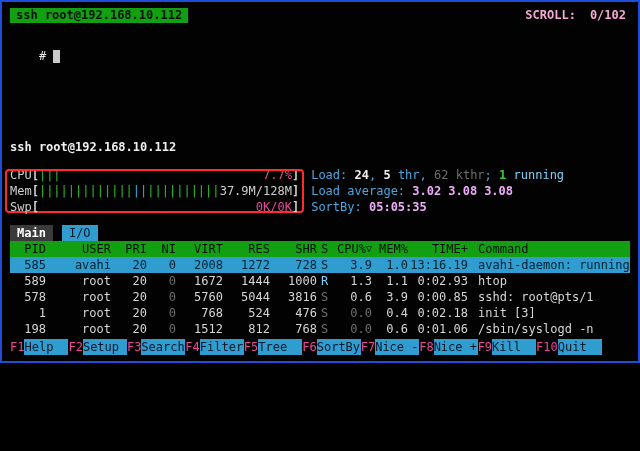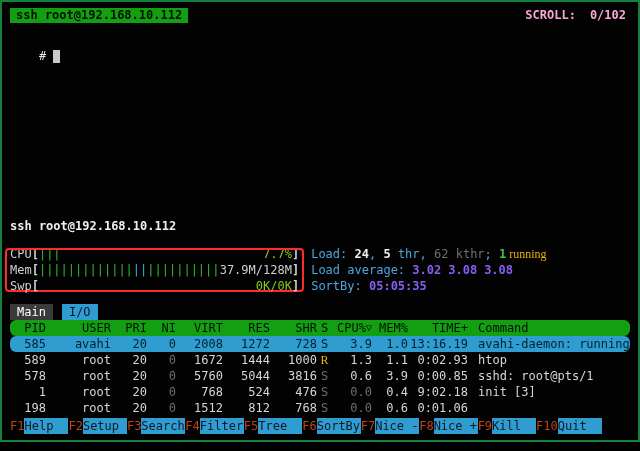--- a/index.html
+++ b/index.html
@@ -8,21 +8,21 @@
     --cyan:#2f9dd0;
     --lbl:#4aa7e0;
     --dim:#6e6e6e;
     --fg:#d6d6d6;
     --red:#ff2b2b;
   }
   *{margin:0;padding:0;box-sizing:border-box}
   html,body{background:#000;}
   body{width:640px;height:451px;overflow:hidden;}
   .screen{
-    width:640px;height:442px;background:#020202;border:2px solid #15803d;
+    width:640px;height:363px;background:#020202;border:2px solid #1d4ed8;
     display:flex;flex-direction:column;
     font-family:"DejaVu Sans Mono",monospace;font-size:12px;line-height:16px;color:var(--fg);
     padding:5px 8px 6px 8px;
   }
   
   .statusbar{display:flex;justify-content:space-between;align-items:center;height:16px;flex:0 0 auto;}
   .chip-green{background:var(--green);color:#001000;font-weight:bold;padding:0 6px;height:15px;display:inline-flex;align-items:center;}
   .scroll{color:#f9a8d4;font-weight:bold;white-space:pre;margin-right:4px;}
   .scroll-val{margin-left:14px;}
   .promptline{height:16px;margin-top:9px;white-space:pre;color:#e8e8e8;flex:0 0 auto;}
@@ -30,53 +30,53 @@
   .spacer{flex:1 1 auto;}
   
   .pane2title{height:16px;color:#efefef;font-weight:bold;margin-bottom:12px;flex:0 0 auto;}
   .mline{height:16px;white-space:pre;display:flex;align-items:center;flex:0 0 auto;}
   .meter{display:inline-flex;white-space:pre;}
   .mlabel{color:#d0d0d0;}
   .bracket{color:#d0d0d0;font-weight:bold;}
   .minner{display:inline-flex;justify-content:space-between;width:253px;overflow:hidden;}
   .bars{color:var(--bar-green);}
   .bars-blue{color:#2fb3d9;}
-  .mval{color:#84cc16;}
+  .mval{color:#ec4899;}
   .mval-light{color:#cfcfcf;}
   .stats{margin-left:12px;white-space:pre;}
   .lbl{color:var(--lbl);}
   .wb{color:#efefef;font-weight:bold;}
   .dim{color:var(--dim);}
-  .grn{color:#eab308;font-family:Liberation Serif, serif;}
+  .grn{color:#7dd3fc;}
   .grnb{color:#3fc53f;font-weight:bold;}
-  .blub{color:#8b5cf6;font-weight:bold;}
+  .blub{color:#f0abfc;font-weight:bold;}
   .sp{margin-right:7px;}
   .annot{border:2px solid var(--red);border-radius:4px;padding:12px 3px;margin:-3px -5px;display:inline-flex;}
   
   .tabs{height:16px;margin-top:10px;display:flex;gap:9px;flex:0 0 auto;}
   .tab{padding:0 7px;display:inline-flex;align-items:center;height:16px;}
-  .tab-active{background:#3a3a3a;color:#ffffff;font-weight:normal;}
+  .tab-active{background:#3a3a3a;color:#ffffff;font-weight:bold;}
   .tab-idle{background:var(--cyan);color:#0f172a;}
   
   .ptable{flex:0 0 auto;}
-  .prow{display:grid;grid-template-columns:36px 65px 36px 29px 47px 47px 47px 15px 40px 36px 60px 1fr;height:16px;align-items:center;white-space:pre;border-radius:6px;}
+  .prow{display:grid;grid-template-columns:36px 65px 36px 29px 47px 47px 47px 15px 40px 36px 60px 1fr;height:16px;align-items:center;white-space:pre;}
   .phead{background:var(--green);color:#001000;}
   .cell{overflow:hidden;height:16px;}
   .r{text-align:right;}
   .l{padding-left:16px;text-align:right;}
   .ctr{text-align:center;}
   .cmdc{padding-left:10px;}
   .cpuhead{display:flex;justify-content:flex-end;overflow:visible;align-items:center;}
   .sortarrow{font-size:10px;line-height:16px;}
   .sel{background:var(--cyan);}
   .sel .cell{color:#02202e !important;font-weight:normal !important;}
   
   .fbar{display:flex;height:16px;margin-top:2px;flex:0 0 auto;overflow:hidden;}
   .fitem{display:inline-flex;}
-  .fkey{color:#c2410c;white-space:pre;}
+  .fkey{color:#ec4899;white-space:pre;}
   .flabel{background:var(--cyan);color:#0f172a;min-width:44px;white-space:pre;}
 </style>
 </head>
 <body>
 
 <div class="screen">
 
   <div class="statusbar">
     <span class="chip-green">ssh root@192.168.10.112</span>
     <span class="scroll"><span>SCROLL:</span><span class="scroll-val">0/102</span></span>
@@ -177,36 +177,37 @@
       <div class="cell r">1</div>
       <div class="cell l">root</div>
       <div class="cell r">20</div>
       <div class="cell r dim">0</div>
       <div class="cell r">768</div>
       <div class="cell r">524</div>
       <div class="cell r">476</div>
       <div class="cell ctr dim">S</div>
       <div class="cell r dim">0.0</div>
       <div class="cell r">0.4</div>
-      <div class="cell r">9:02.18</div>
+      <div class="cell r">0:02.18</div>
       <div class="cell cmdc">init [3]</div>
     </div>
 
     <div class="prow">
       <div class="cell r">198</div>
       <div class="cell l">root</div>
       <div class="cell r">20</div>
       <div class="cell r dim">0</div>
       <div class="cell r">1512</div>
       <div class="cell r">812</div>
       <div class="cell r">768</div>
       <div class="cell ctr dim">S</div>
       <div class="cell r dim">0.0</div>
       <div class="cell r">0.6</div>
       <div class="cell r">0:01.06</div>
+      <div class="cell cmdc">/sbin/syslogd -n</div>
     </div>
   </div>
 
   <div class="fbar">
     <span class="fitem">
         <span class="fkey">F1</span>
         <span class="flabel">Help</span>
       </span>
     <span class="fitem">
         <span class="fkey">F2</span>

